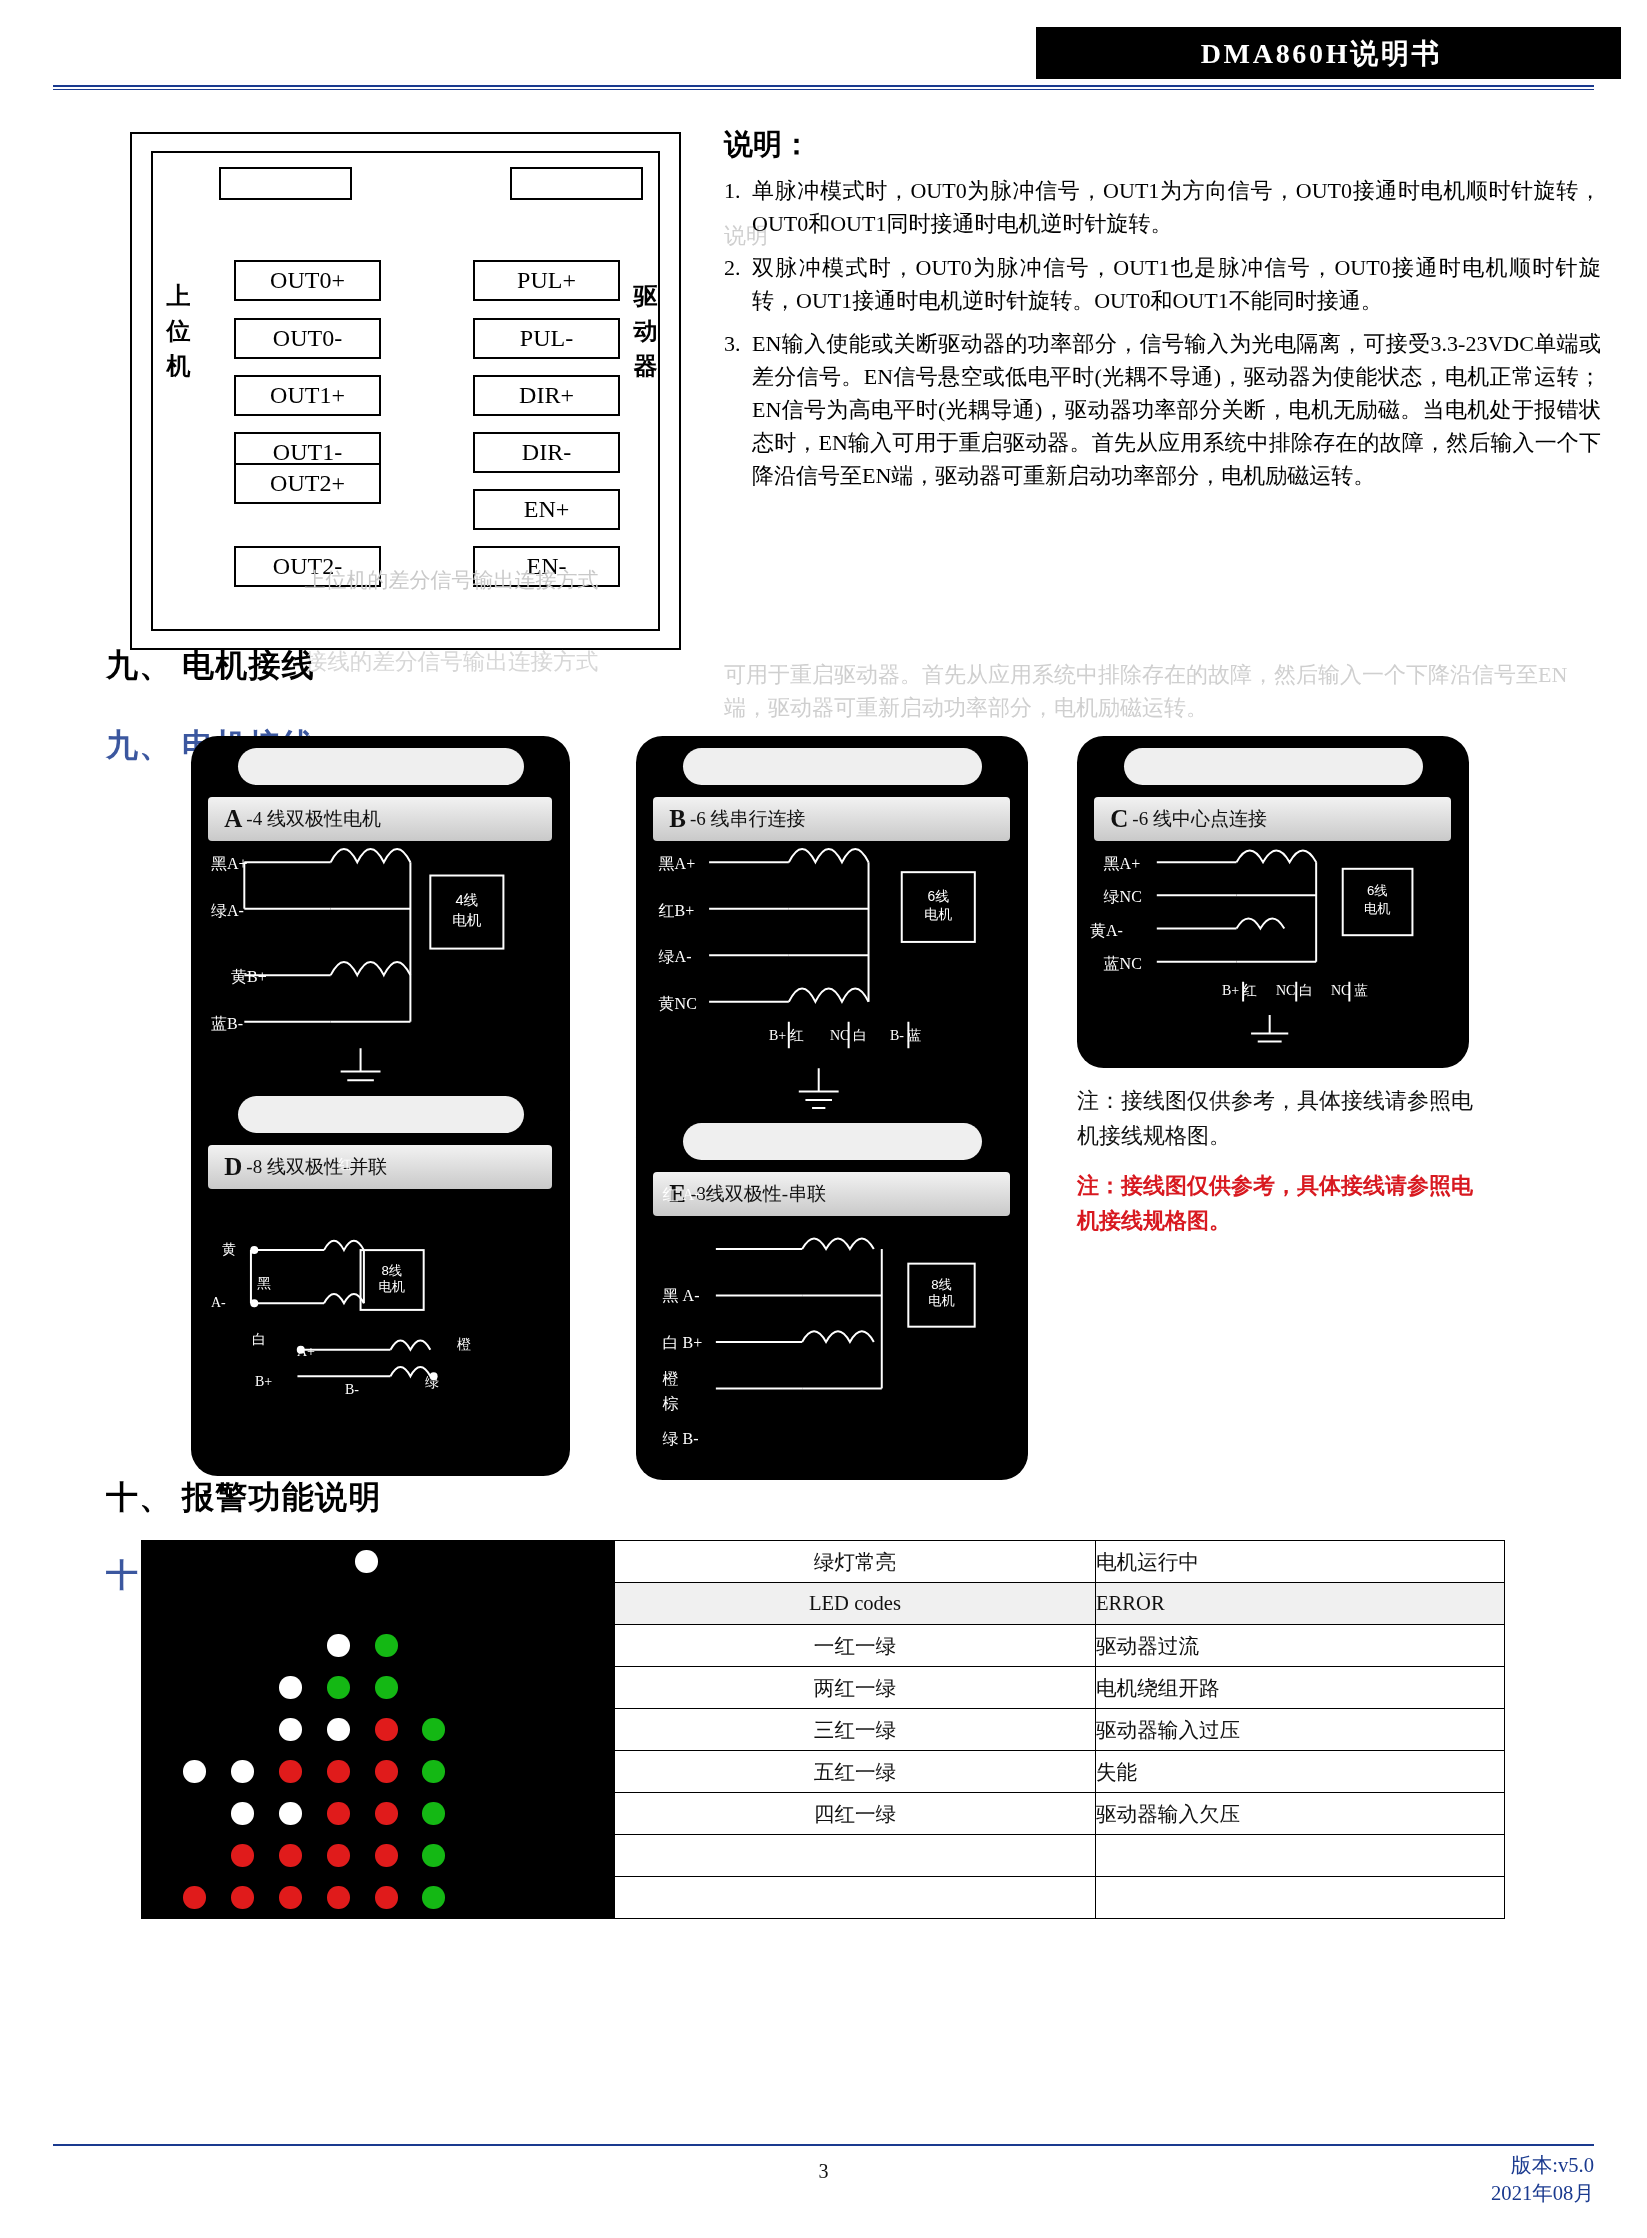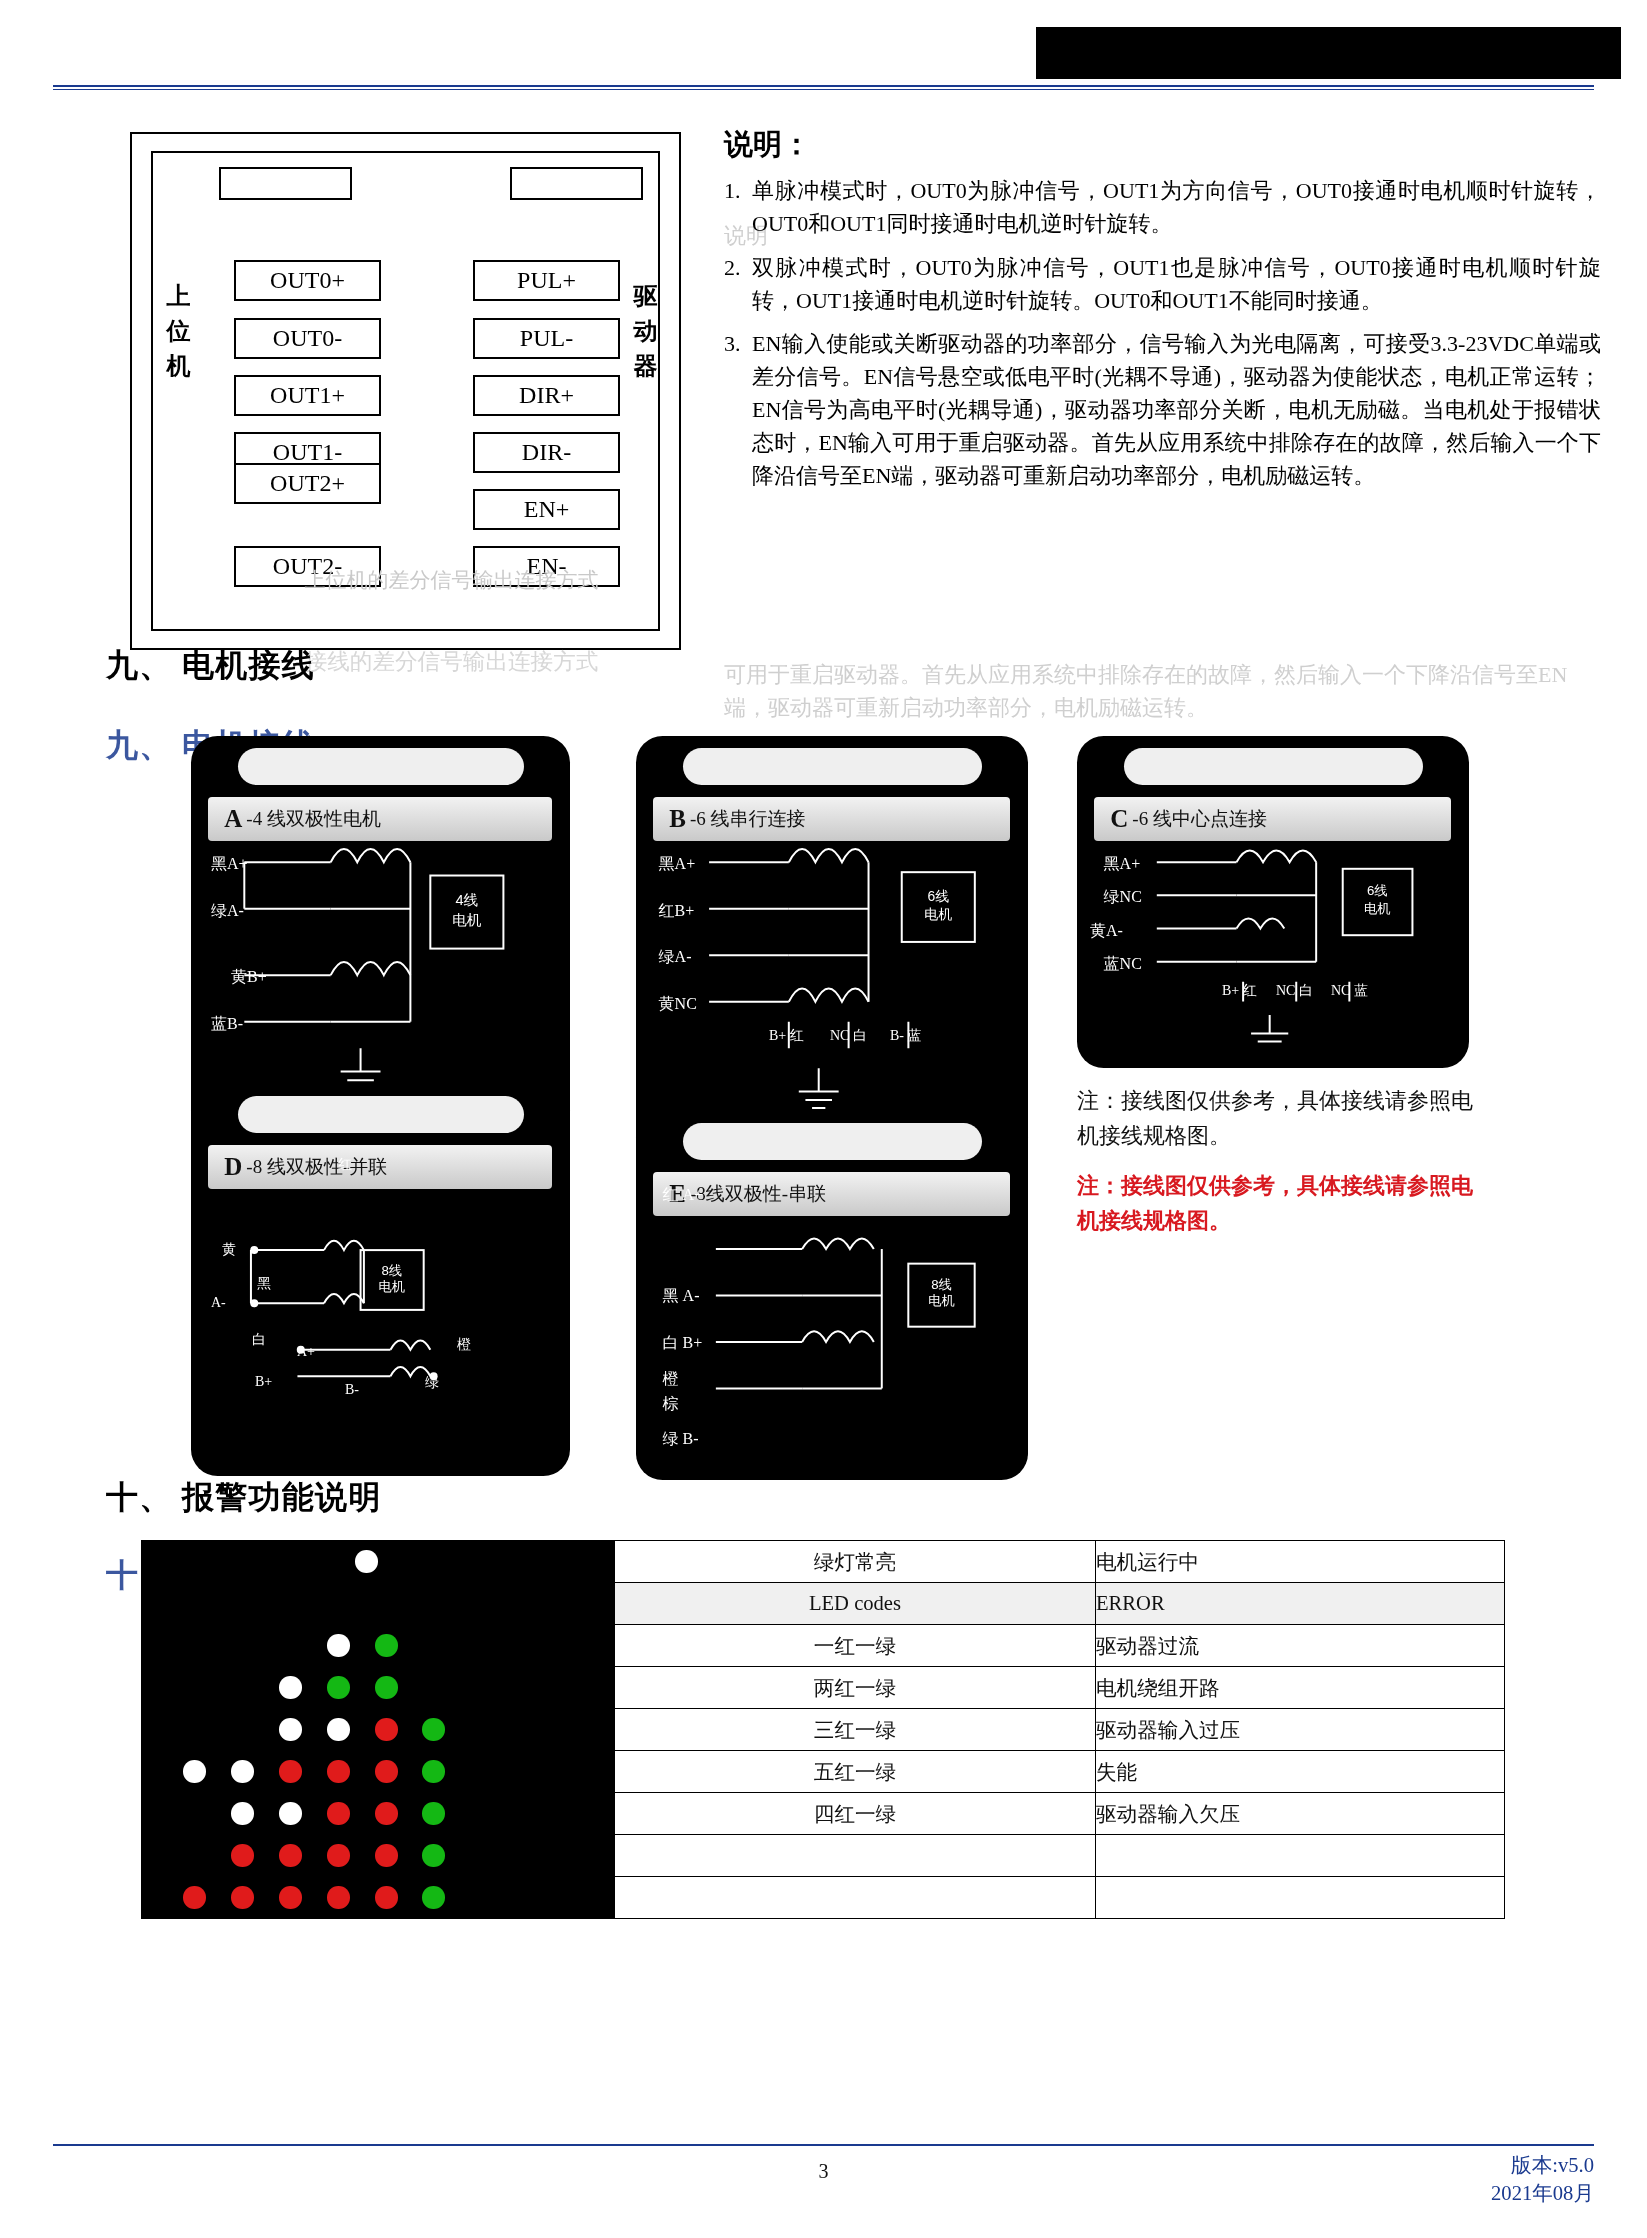--- a/index.html
+++ b/index.html
@@ -69,20 +69,21 @@
   .d-g{background:#14b814;}
 
   .ghost-hd{position:absolute;font-size:32px;font-weight:bold;color:#1a3a8f;opacity:.85;}
 </style>
 </head>
 <body>
 
 <div class="page">
 
   <div class="hdr-bar"></div>
+  <div class="hdr-title">DMA860H说明书</div>
   <div class="hdr-rule"></div>
   <div class="hdr-rule2"></div>
 
   <div class="term-box"></div>
   <div class="term-inner"></div>
   <div class="term-top-l"></div>
   <div class="term-top-r"></div>
 
   <div class="vlabel" style="left:163px;top:279px;">上<br>位<br>机</div>
   <div class="vlabel" style="left:630px;top:279px;">驱<br>动<br>器</div>

